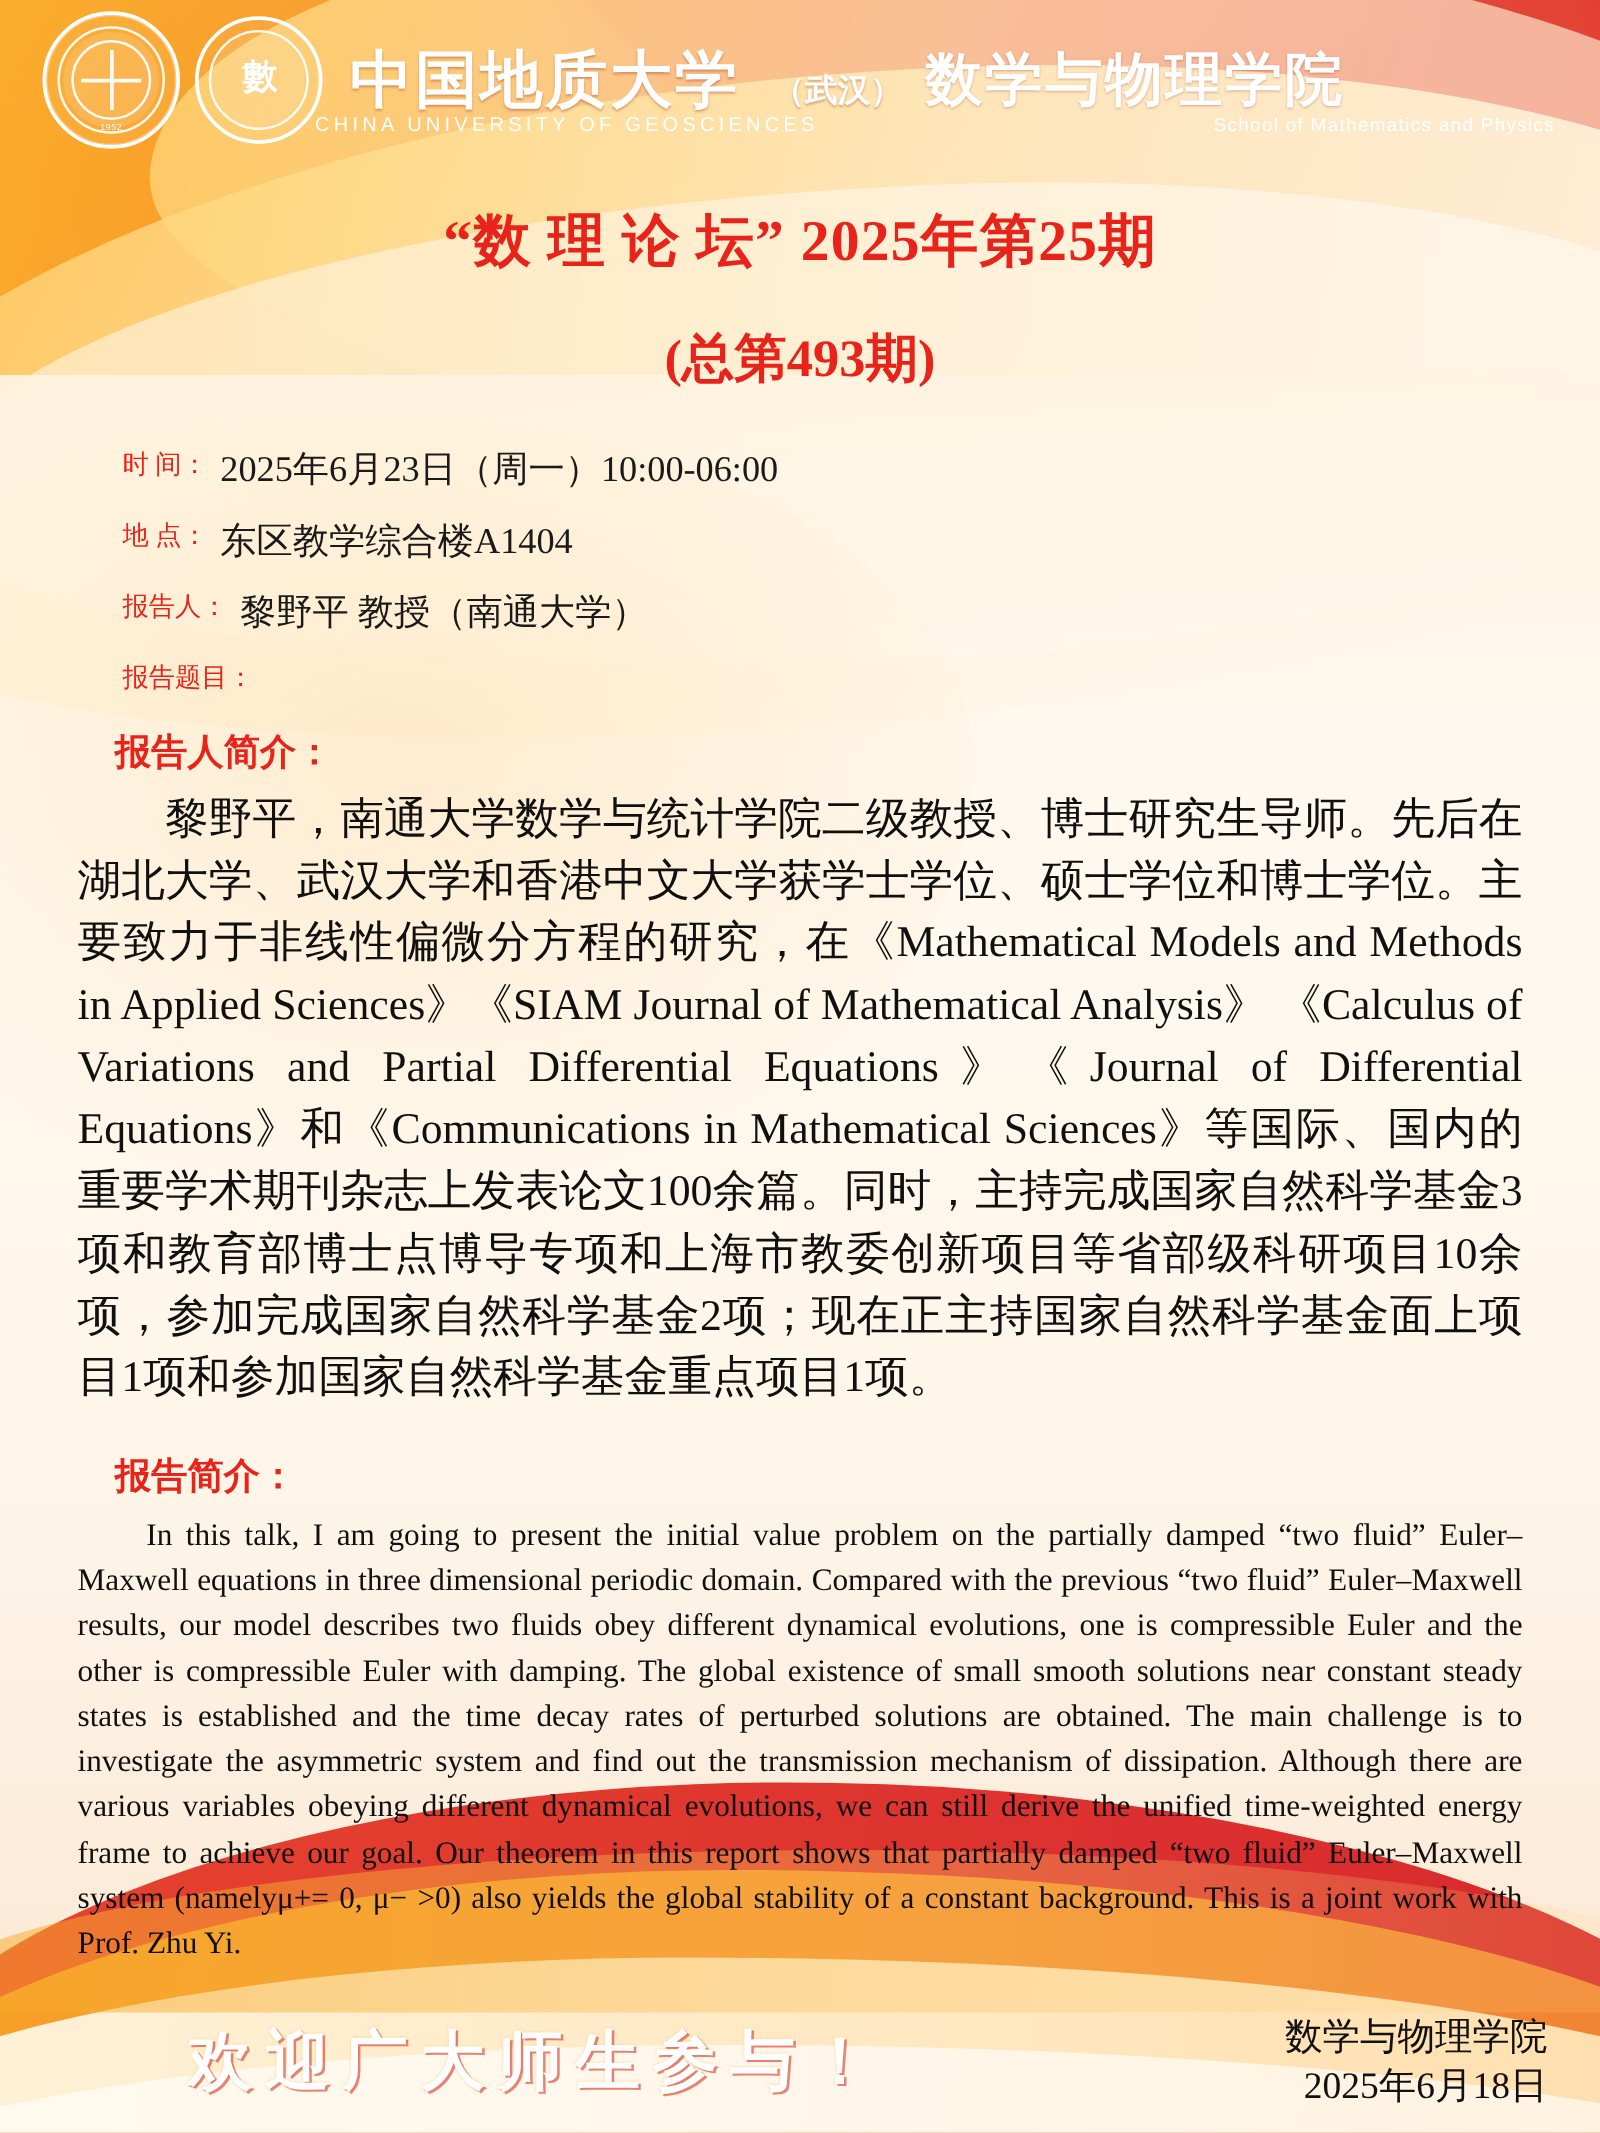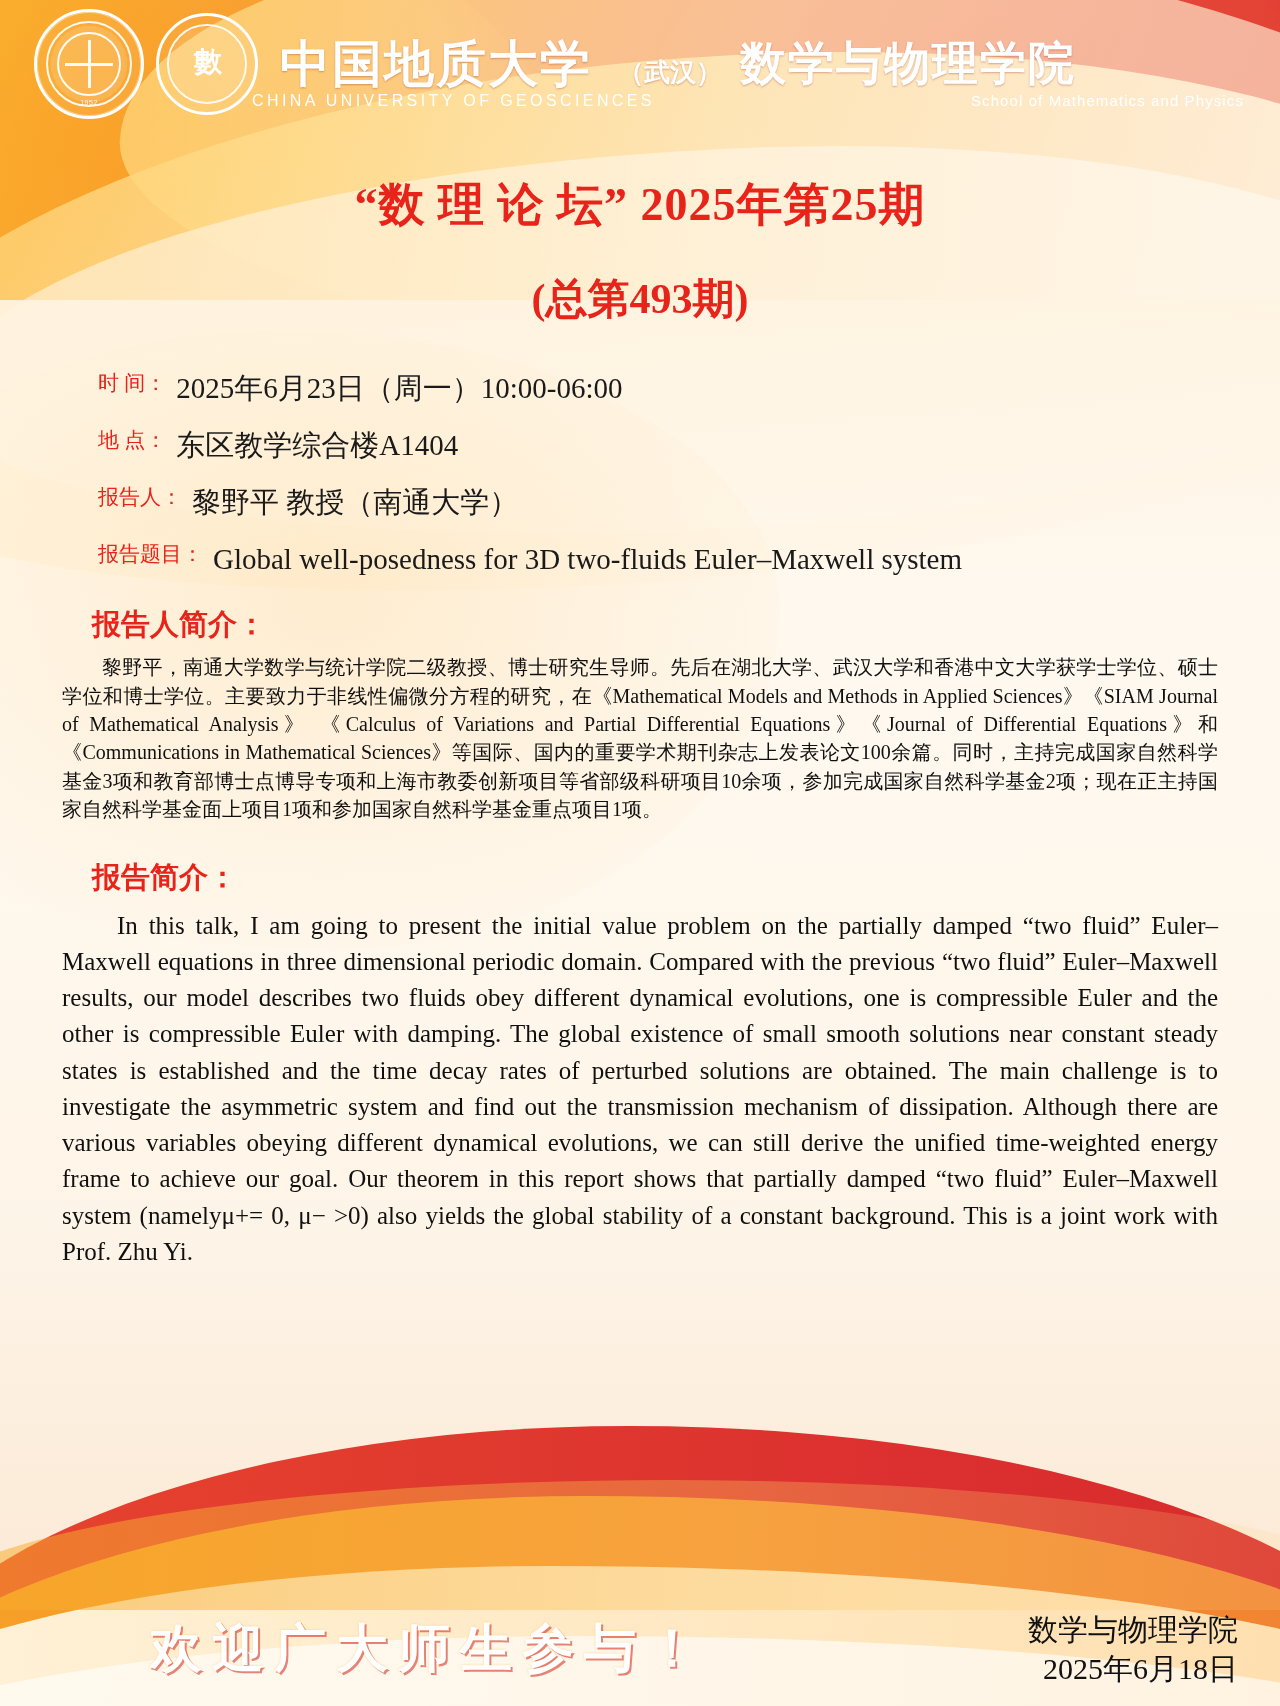--- a/index.html
+++ b/index.html
@@ -225,21 +225,21 @@
     white-space: nowrap;
   }
 
   
   .content {
     position: absolute;
     left: 0; top: 0;
     width: 1280px;
     z-index: 6;
     box-sizing: border-box;
-    padding: 12px 40px;
+    padding: 0 40px;
   }
   .forum-title {
     margin-top: 168px;
     text-align: center;
     color: #e8231a;
     font-size: 46px;
     font-weight: bold;
     letter-spacing: 1px;
     font-family: "Liberation Serif", serif;
     line-height: 1.1;
@@ -281,21 +281,21 @@
   .section-head {
     color: #e8231a;
     font-size: 29px;
     font-weight: bold;
     margin: 26px 0 8px 52px;
     font-family: "Liberation Serif", serif;
   }
   .section-head.second { margin-top: 34px; margin-left: 52px; }
   .para {
     color: #101010;
-    font-size: 20px;
+    font-size: 35px;
     line-height: 1.42;
     text-align: justify;
     text-justify: inter-ideograph;
     font-family: "Liberation Serif", serif;
     margin: 0 22px 0 22px;
   }
   .para.indent-cn { text-indent: 2em; }
   .para.abstract {
     text-indent: 2.2em;
     font-size: 25px;
@@ -375,21 +375,20 @@
       <div class="meta-row">
         <div class="meta-label">地 点：</div>
         <div class="meta-value">东区教学综合楼A1404</div>
       </div>
       <div class="meta-row">
         <div class="meta-label">报告人：</div>
         <div class="meta-value">黎野平 教授（南通大学）</div>
       </div>
       <div class="meta-row">
         <div class="meta-label">报告题目：</div>
-        <div class="meta-value topic">Global well-posedness for 3D two-fluids Euler–Maxwell system</div>
       </div>
     </div>
 
     <div class="section-head">报告人简介：</div>
     <div class="para indent-cn">黎野平，南通大学数学与统计学院二级教授、博士研究生导师。先后在湖北大学、武汉大学和香港中文大学获学士学位、硕士学位和博士学位。主要致力于非线性偏微分方程的研究，在《Mathematical Models and Methods in Applied Sciences》《SIAM Journal of Mathematical Analysis》 《Calculus of Variations and Partial Differential Equations》《Journal of Differential Equations》和《Communications in Mathematical Sciences》等国际、国内的重要学术期刊杂志上发表论文100余篇。同时，主持完成国家自然科学基金3项和教育部博士点博导专项和上海市教委创新项目等省部级科研项目10余项，参加完成国家自然科学基金2项；现在正主持国家自然科学基金面上项目1项和参加国家自然科学基金重点项目1项。</div>
 
     <div class="section-head second">报告简介：</div>
     <div class="para abstract">In this talk, I am going to present the initial value problem on the partially damped “two fluid” Euler–Maxwell equations in three dimensional periodic domain. Compared with the previous “two fluid” Euler–Maxwell results, our model describes two fluids obey different dynamical evolutions, one is compressible Euler and the other is compressible Euler with damping. The global existence of small smooth solutions near constant steady states is established and the time decay rates of perturbed solutions are obtained. The main challenge is to investigate the asymmetric system and find out the transmission mechanism of dissipation. Although there are various variables obeying different dynamical evolutions, we can still derive the unified time-weighted energy frame to achieve our goal. Our theorem in this report shows that partially damped “two fluid” Euler–Maxwell system (namelyμ+= 0, μ− &gt;0) also yields the global stability of a constant background. This is a joint work with Prof. Zhu Yi.</div>
 
   </div>

